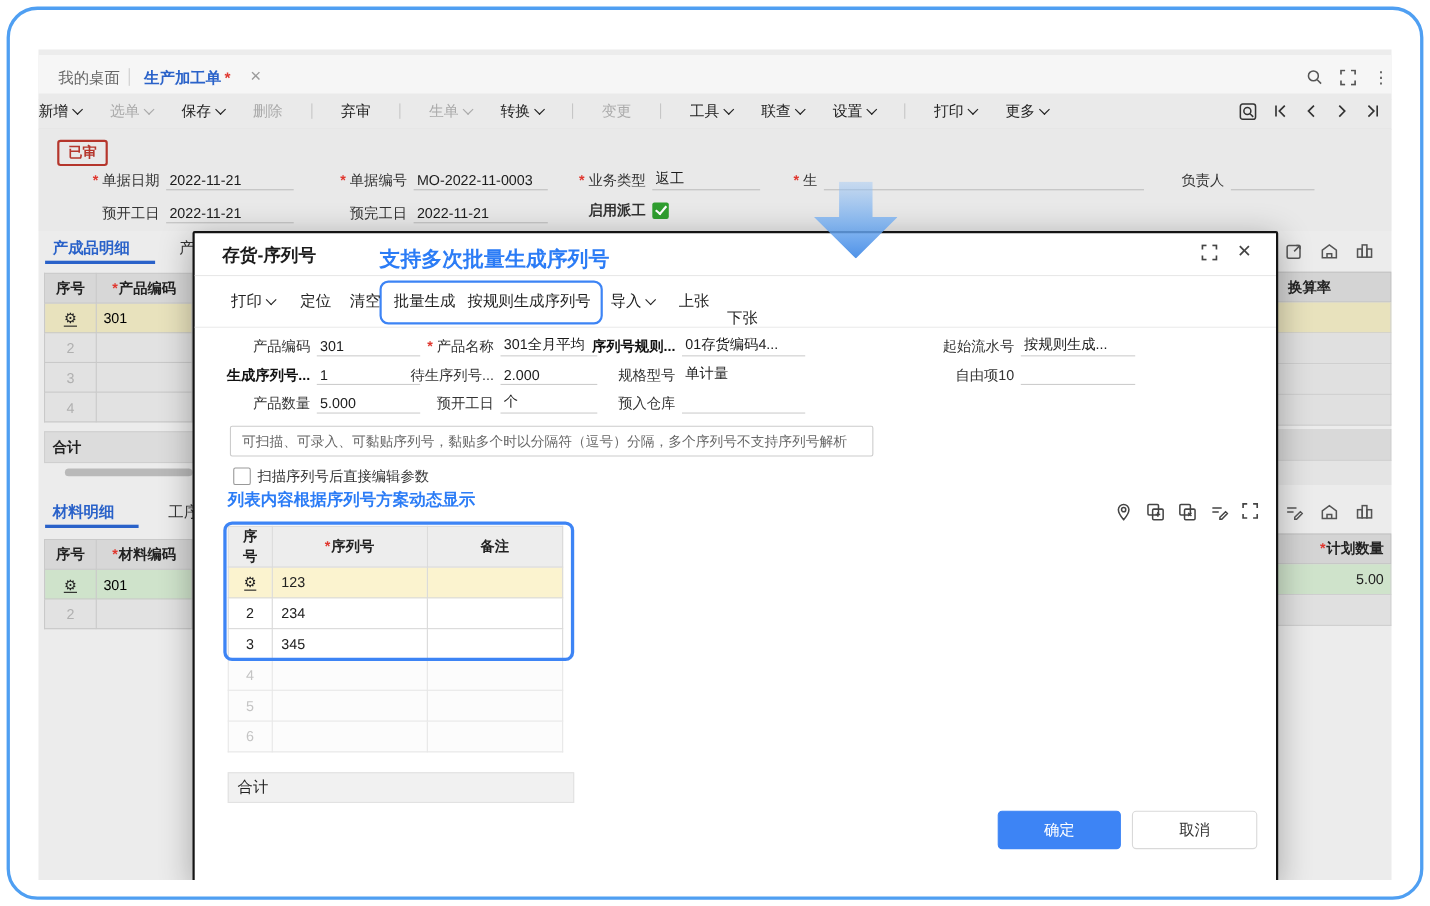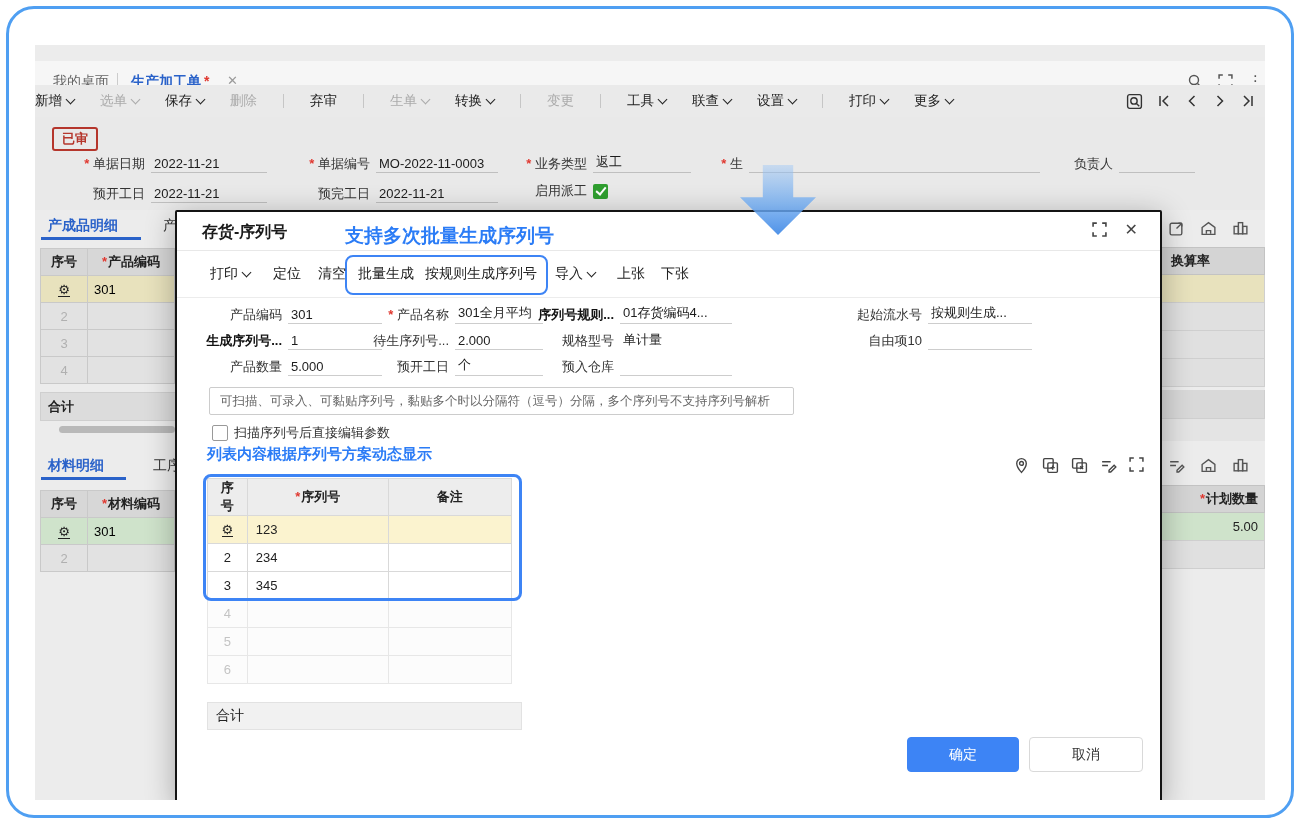--- a/index.html
+++ b/index.html
@@ -3,21 +3,21 @@
 <meta charset="utf-8">
 <style>
   html,body{margin:0;padding:0;width:1300px;height:824px;background:#fff;
     font-family:"Liberation Sans","DejaVu Sans",sans-serif;-webkit-font-smoothing:antialiased;}
   .abs{position:absolute;}
   .canvas{position:relative;width:1300px;height:824px;overflow:hidden;background:#fff;}
   .frame{position:absolute;inset:6px;border:3px solid #4f9ff2;border-radius:28px;pointer-events:none;z-index:50;}
   .app{position:absolute;left:35px;top:45px;width:1230px;height:755px;background:#ececec;overflow:hidden;}
 
   
-  .tabbar{position:absolute;left:0;top:16px;width:100%;height:40px;background:#f6f6f6;border-bottom:1px solid #e2e2e2;}
+  .tabbar{position:absolute;left:0;top:5px;width:100%;height:40px;background:#f6f6f6;border-bottom:1px solid #e2e2e2;}
   .tab-home{position:absolute;left:10px;top:0;line-height:40px;font-size:14px;color:#666;padding:0 8px;}
   .tab-div{position:absolute;left:82px;top:12px;width:1px;height:16px;background:#ccc;}
   .tab-active{position:absolute;left:90px;top:0;line-height:40px;font-size:14px;font-weight:bold;color:#2a62c9;padding:0 6px;}
   .tab-active .dirty{color:#e0372f;margin-left:3px;font-weight:bold;}
   .tab-underline{position:absolute;left:86px;bottom:0;width:102px;height:3px;background:#2a62c9;}
   .tab-close{position:absolute;left:192px;top:0;line-height:40px;color:#9a9a9a;font-size:13px;}
   .tabbar-right{position:absolute;right:2px;top:0;height:40px;display:flex;align-items:center;gap:15px;color:#555;}
 
   
   .toolbar{position:absolute;left:0;top:40px;width:100%;height:32px;background:#eaeaea;border-bottom:1px solid #ddd;
@@ -206,21 +206,21 @@
         </div>
 
       <div class="fld" style="left:28px;top:66px;">
           <span class="lb" style="width:82px;">预开工日</span>
           <span class="vl" style="width:110px;">2022-11-21</span>
         </div>
       <div class="fld" style="left:253px;top:66px;">
           <span class="lb" style="width:82px;">预完工日</span>
           <span class="vl" style="width:116px;">2022-11-21</span>
         </div>
-      <div class="fld" style="left:470px;top:64px;align-items:center;">
+      <div class="fld" style="left:470px;top:64px;align-items:center;font-weight:bold;">
           <span class="lb" style="width:82px;">启用派工</span>
           <span class="chk"></span>
         </div>
     </div>
 
 
     <div class="arrow"></div>
 
     <div class="ptab" style="left:13px;top:172px;">产成品明细</div>
     <div class="ptab-next" style="left:128px;top:172px;">产</div>
@@ -348,21 +348,21 @@
 
       <div class="m-tb">
         <div class="m-hl-box"></div>
         <span class="ti" style="left:33px;"><span>打印</span><span class="caret"></span></span>
         <span class="ti" style="left:96px;"><span>定位</span></span>
         <span class="ti" style="left:141px;"><span>清空</span></span>
         <span class="ti" style="left:181px;"><span>批量生成</span></span>
         <span class="ti" style="left:248px;"><span>按规则生成序列号</span></span>
         <span class="ti" style="left:378px;"><span>导入</span><span class="caret"></span></span>
         <span class="ti" style="left:440px;"><span>上张</span></span>
-        <span class="ti" style="left:484px;"><span>下张</span></span>
+        <span class="ti" style="left:484px;margin-top:16px;"><span>下张</span></span>
       </div>
 
       <div class="m-fld" style="left:20px;top:92px;">
           <span class="lb" style="width:85px;">产品编码</span>
           <span class="vl" style="width:88px;">301</span>
         </div>
       <div class="m-fld" style="left:178px;top:92px;">
           <span class="lb req" style="width:94px;">产品名称</span>
           <span class="vl" style="width:82px;">301全月平均</span>
         </div>

